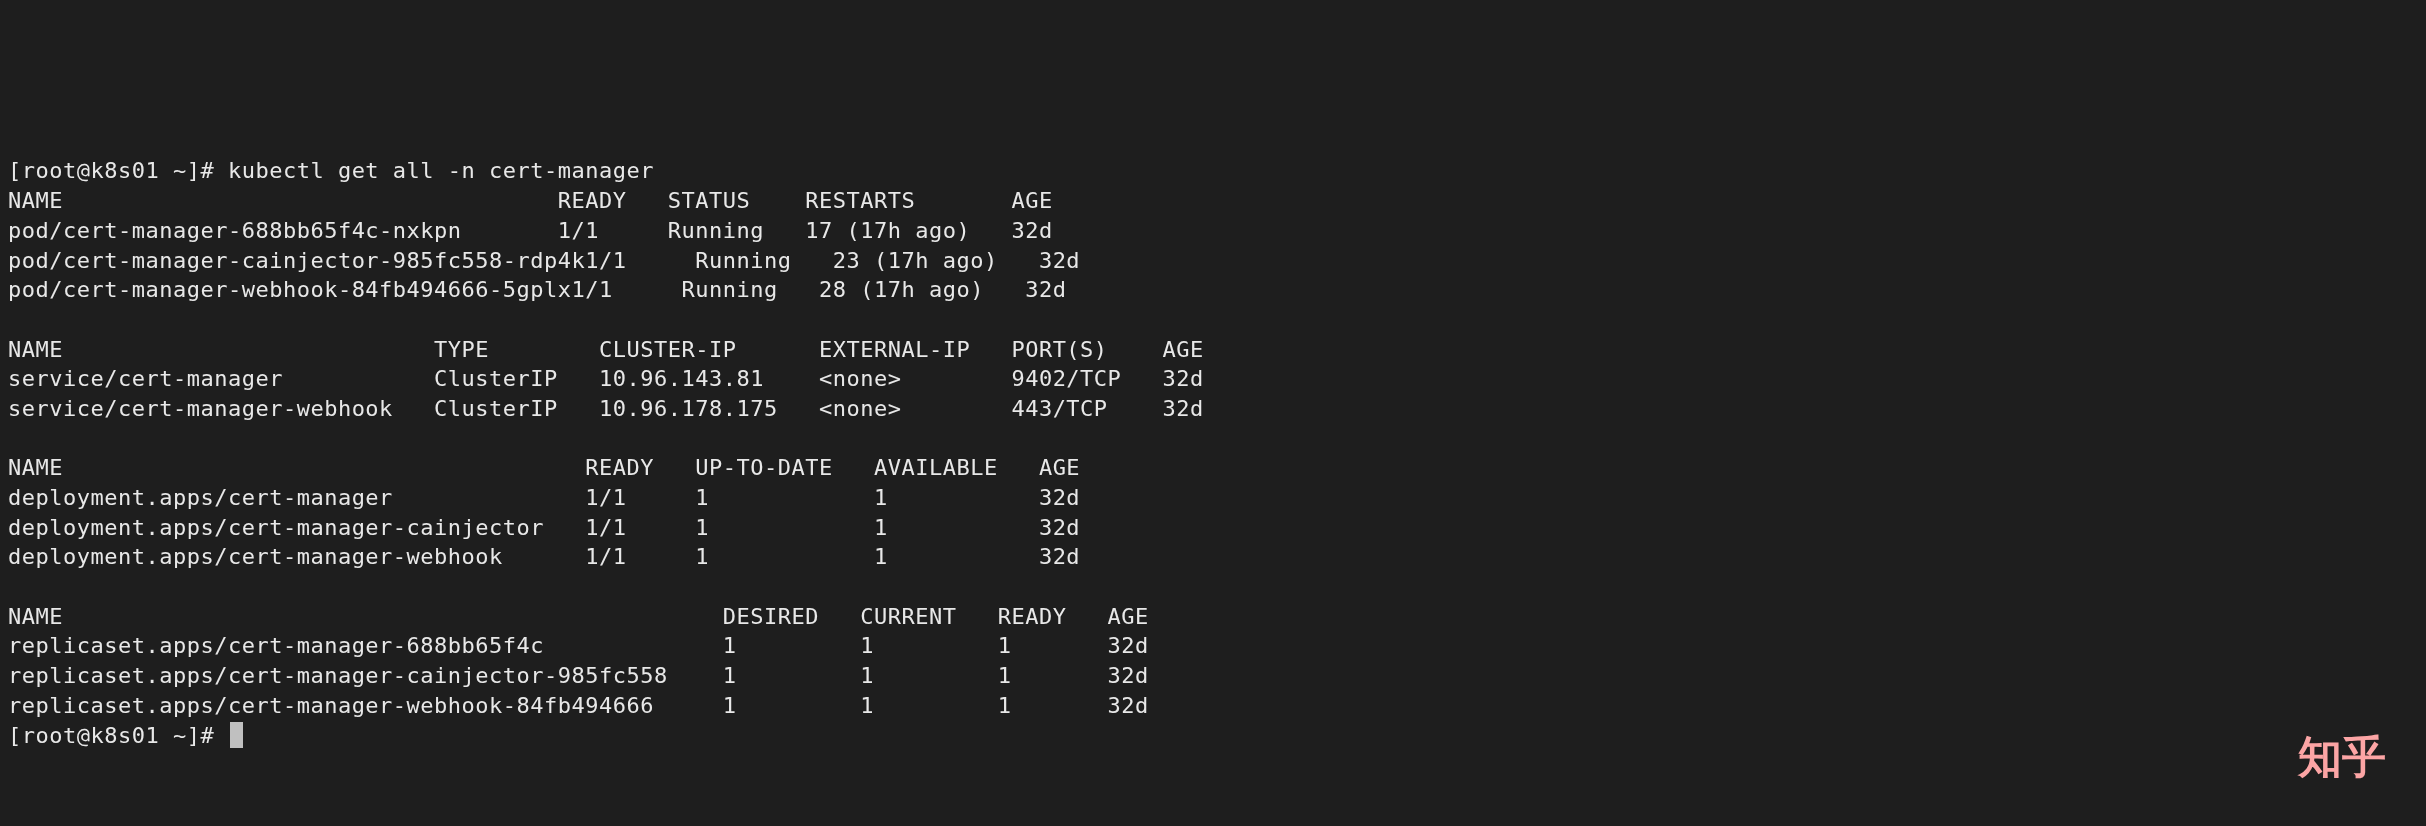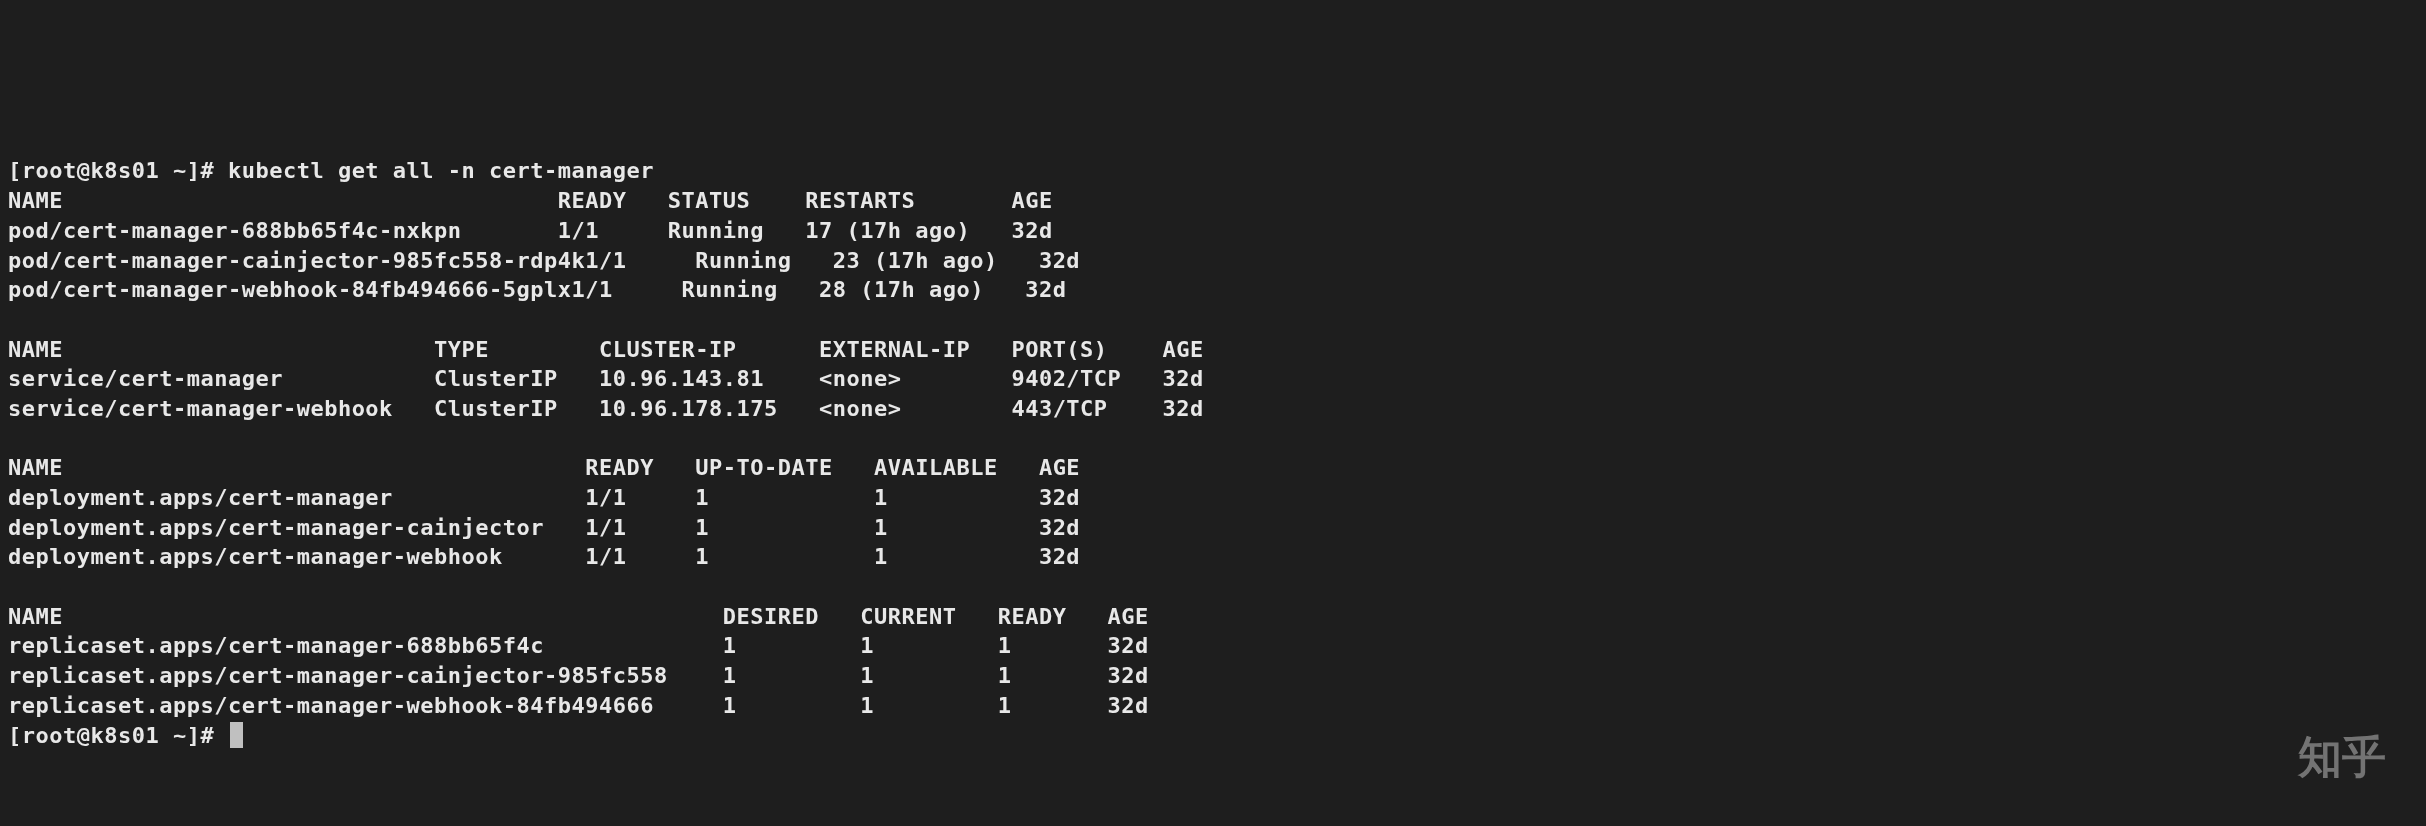--- a/index.html
+++ b/index.html
@@ -1,19 +1,18 @@
 <!DOCTYPE html>
 <html><head>
   <meta charset="utf-8">
   <style>
     * {
       margin: 0;
       padding: 0;
       box-sizing: border-box;
-      font-weight: bold;
     }
     body {
       background-color: #1e1e1e;
       color: #e8e8e8;
       font-family: 'Menlo', 'Monaco', 'Consolas', monospace;
       font-size: 22px;
       line-height: 1.35;
       padding: 8px;
       width: 2426px;
       height: 826px;
@@ -29,21 +28,21 @@
       width: 13px;
       height: 26px;
       background-color: #c0c0c0;
       vertical-align: text-bottom;
       margin-left: 2px;
     }
     .watermark {
       position: absolute;
       right: 40px;
       bottom: 40px;
-      color: #737373;
+      color: #fca5a5;
       font-family: -apple-system, BlinkMacSystemFont, 'Segoe UI', sans-serif;
       font-size: 40px;
       font-weight: 400;
       display: flex;
       align-items: center;
       gap: 14px;
       white-space: nowrap;
     }
     .zhihu-logo {
       font-family: 'PingFang SC', 'Microsoft YaHei', sans-serif;

